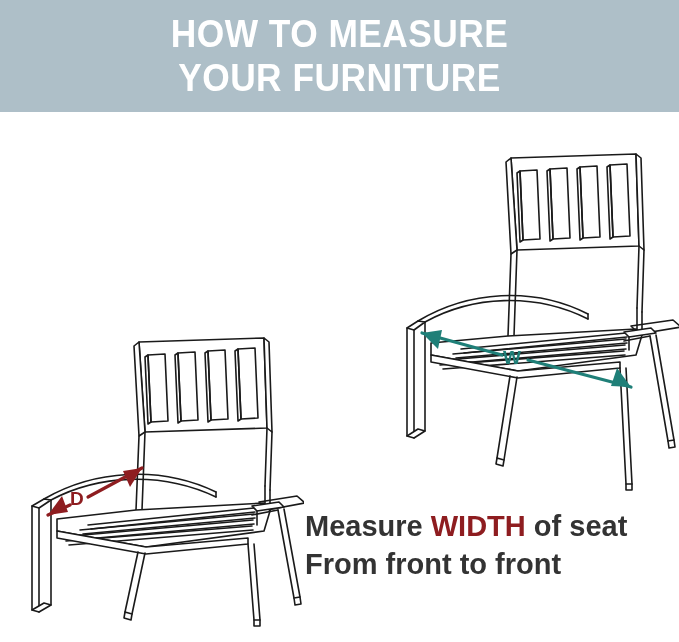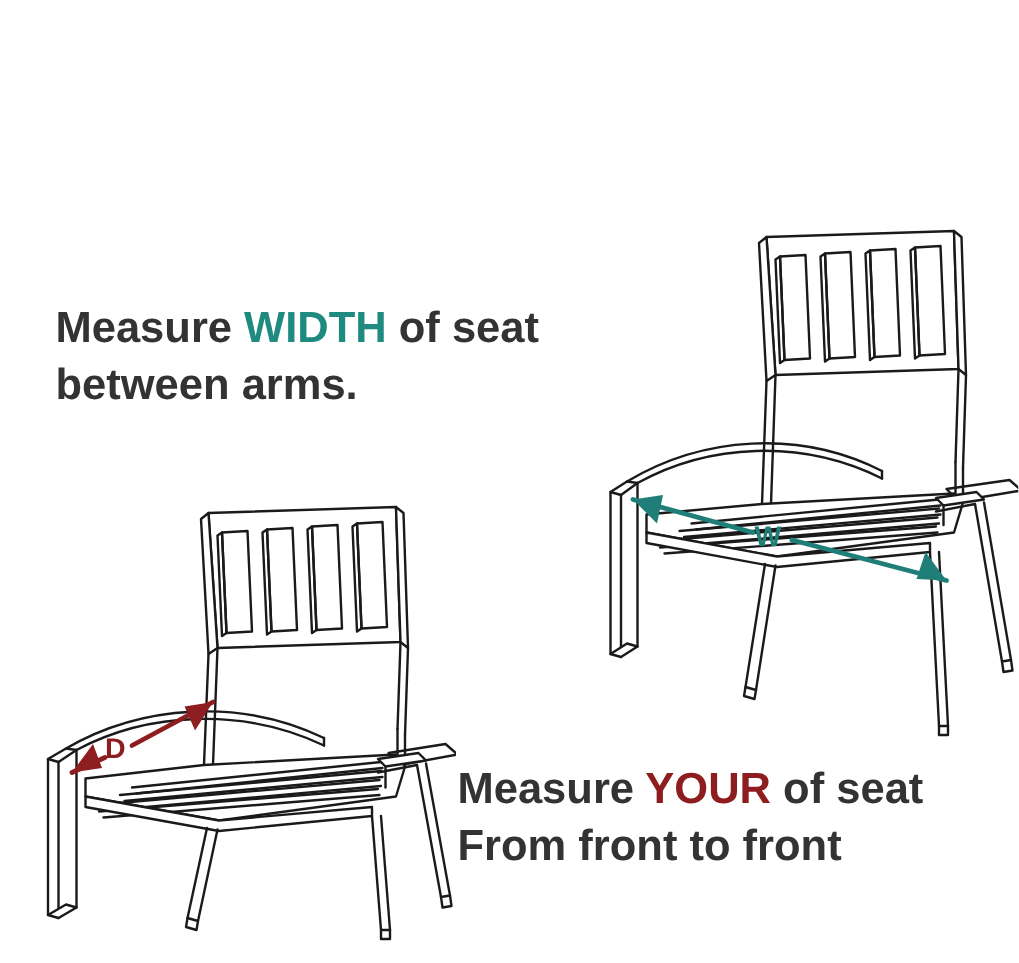--- a/index.html
+++ b/index.html
@@ -112,28 +112,28 @@
     font-size: 19px;
   }
   .dim-label-teal { fill: #1f7f78; }
   .dim-label-red { fill: #8e1d20; }
 </style>
 </head>
 <body>
 
 <div id="page">
 
-
-  <div class="caption" id="caption-width">
-    <div><span>Measure </span><span class="kw-width">WIDTH</span><span> of seat</span></div>
-    <div>between arms.</div>
+  <div id="header-banner">
+    <div class="header-line">HOW TO MEASURE</div>
+    <div class="header-line">YOUR FURNITURE</div>
   </div>
 
+
   <div class="caption" id="caption-depth">
-    <div><span>Measure </span><span class="kw-depth">YOUR</span><span> of seat</span></div>
+    <div><span>Measure </span><span class="kw-depth">WIDTH</span><span> of seat</span></div>
     <div>From front to front</div>
   </div>
 
   <svg class="chair-svg" id="chair-width-svg" width="282" height="370" viewBox="0 0 282 370">
 
     <g>
       <path class="chair-fill" d="M113 22 L238 18 L241 110 L119 114 Z"></path>
       <path class="chair-fill" d="M113 22 L108 26 L113 118 L119 114 Z"></path>
       <path class="chair-fill" d="M238 18 L243 22 L246 114 L241 110 Z"></path>
 

